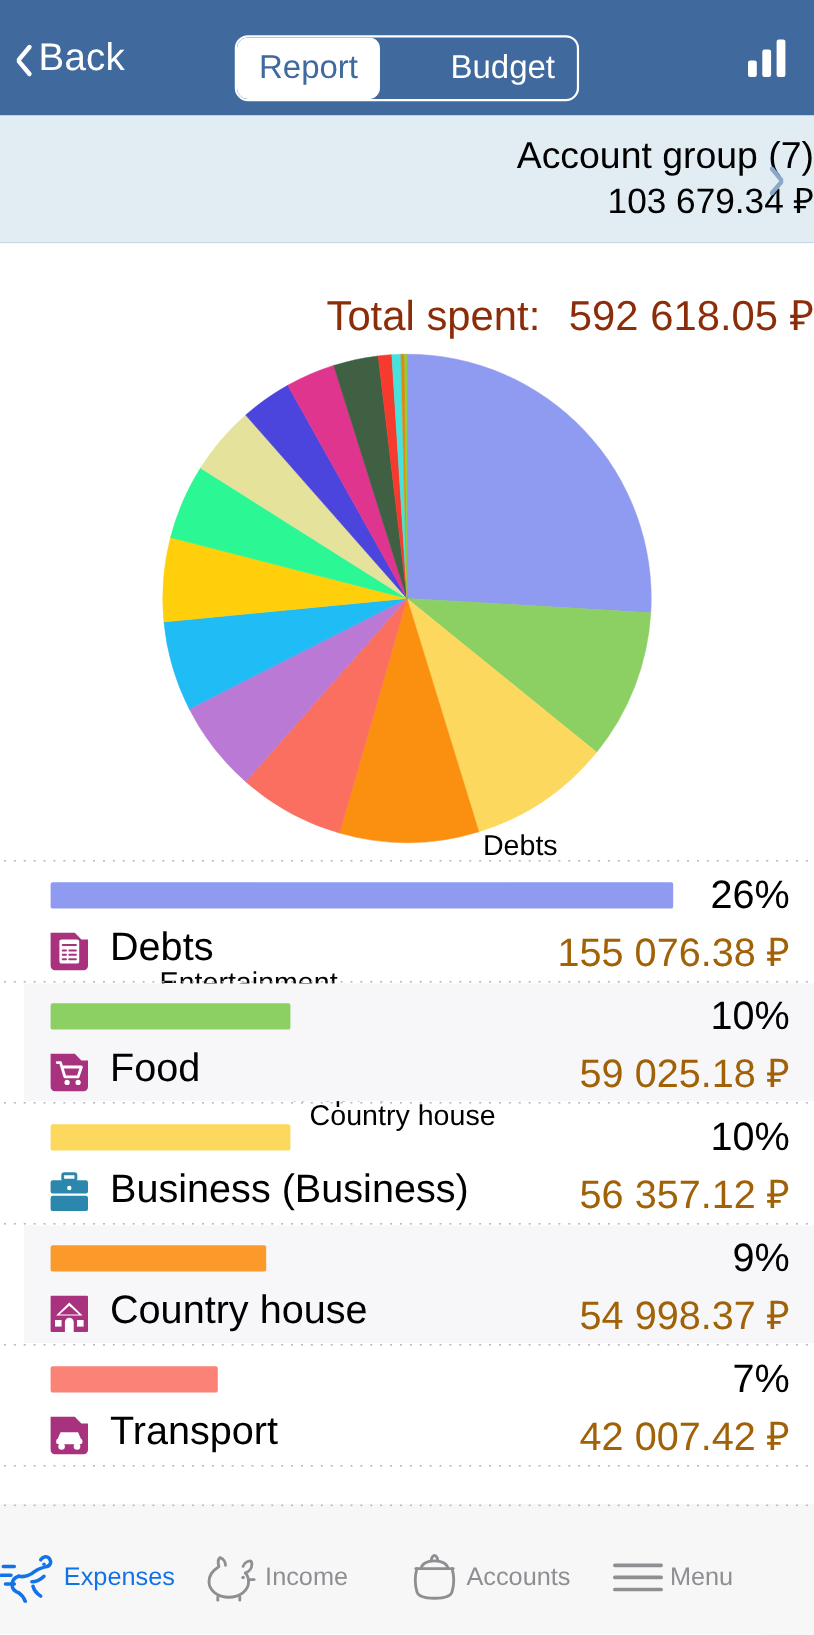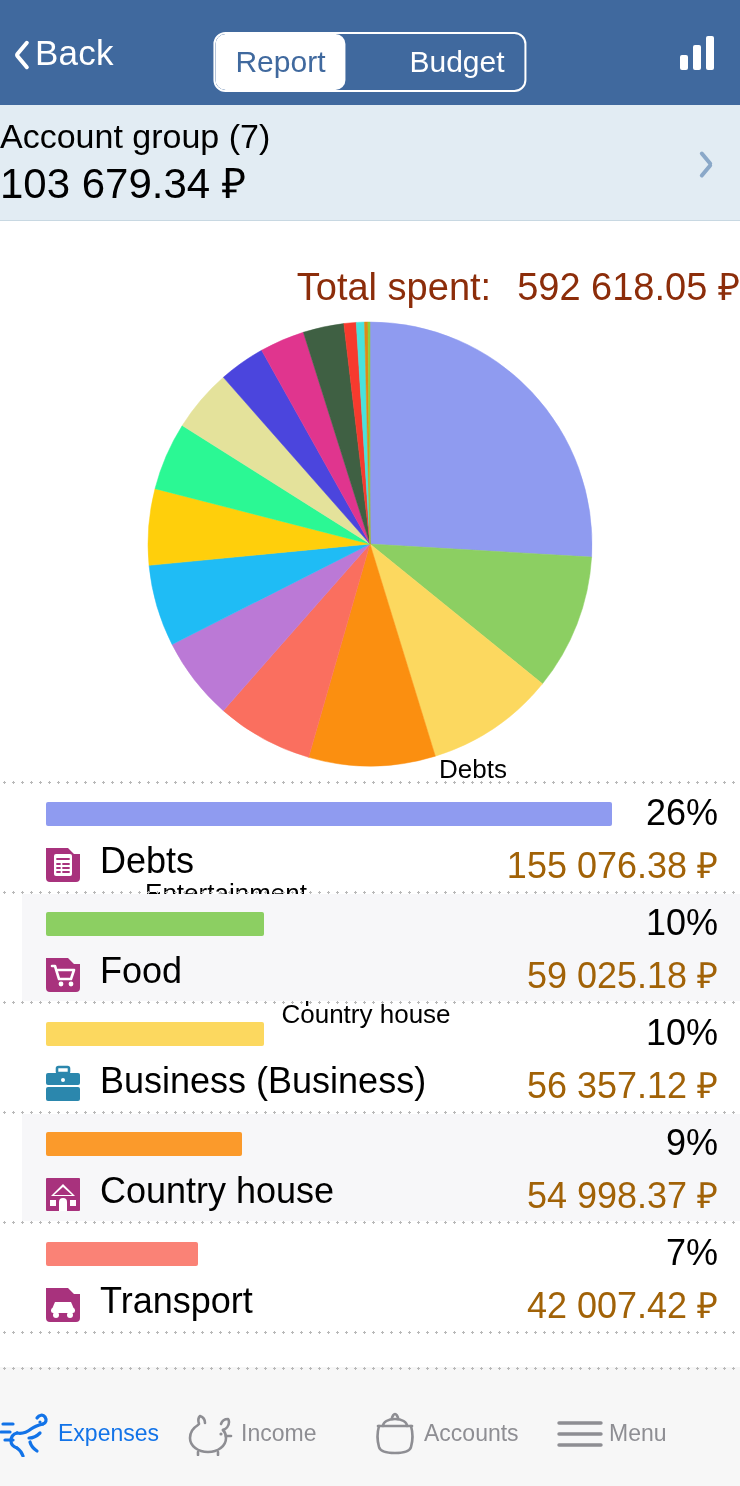--- a/index.html
+++ b/index.html
@@ -54,24 +54,24 @@
   .chart-icon i { display:block; width: 8px; background:#fff; border-radius:2px; }
   .chart-icon i:nth-child(1){ height: 15px; }
   .chart-icon i:nth-child(2){ height: 25px; }
   .chart-icon i:nth-child(3){ height: 34px; }
 
   
   .acct {
     height: 116px; background:#e2ecf3;
     border-bottom: 1px solid #c8d8e2;
     position: relative; display:flex; flex-direction: column;
-    align-items: flex-start; justify-content: center; cursor: pointer;
+    align-items: flex-end; justify-content: center; cursor: pointer;
   }
   .acct-title { font-size: 34px; color:#000; line-height: 1.22; }
-  .acct-sum   { font-size: 42px; color:#000; line-height: 1.22; }
+  .acct-sum   { font-size: 32px; color:#000; line-height: 1.22; }
   .chev-right {
     position: absolute; right: 28px; top: 50%;
     width: 12px; height: 26px; transform: translateY(-50%);
   }
   .chev-right::before, .chev-right::after {
     content:""; position:absolute; width: 4px; height: 17px;
     background:#8aa8c8; border-radius: 2px; left: 4px;
   }
   .chev-right::before { transform: rotate(-40deg); top: 0px; }
   .chev-right::after  { transform: rotate(40deg); top: 12px; }

